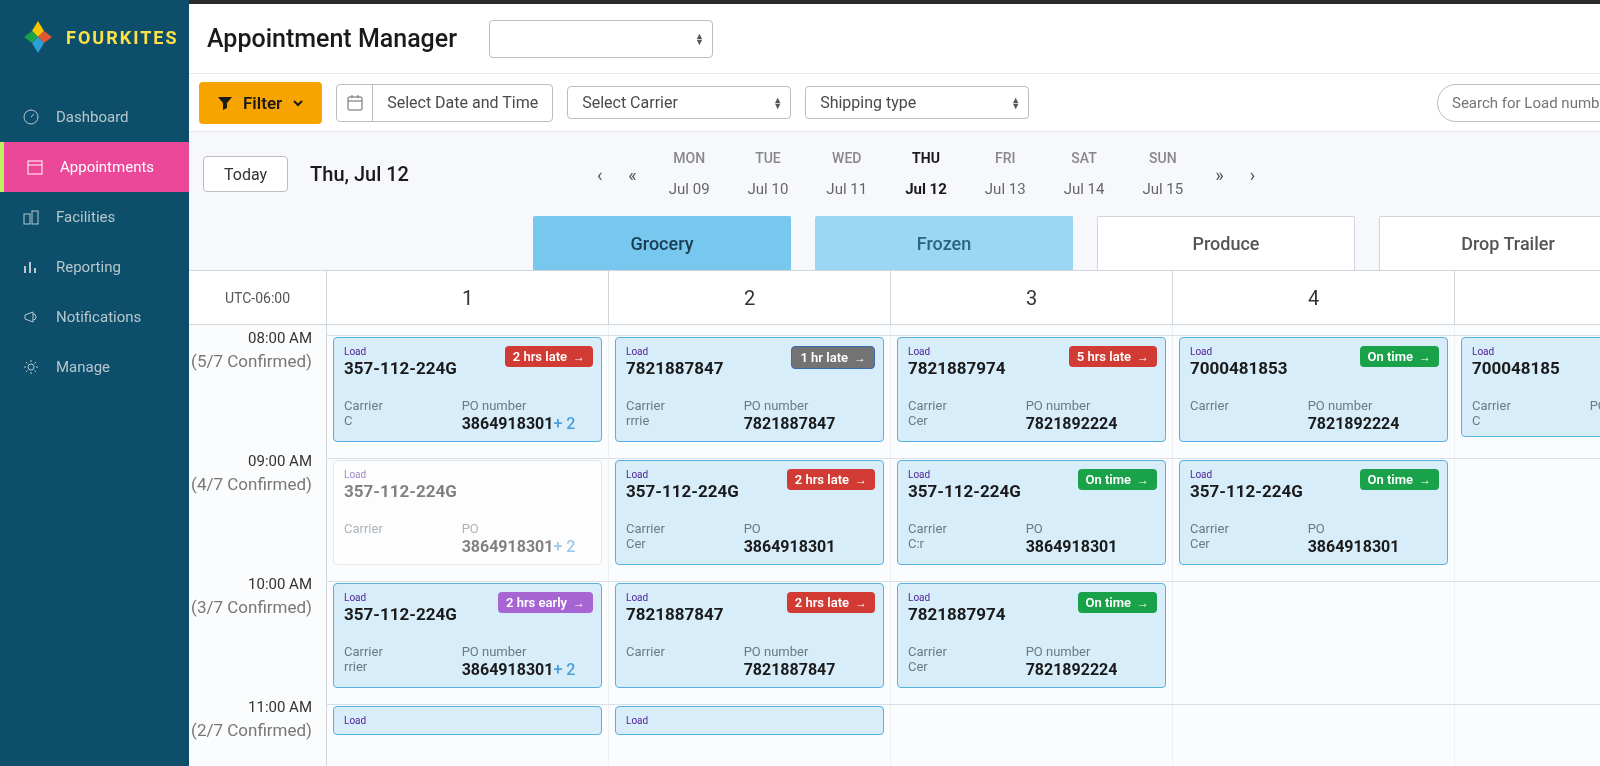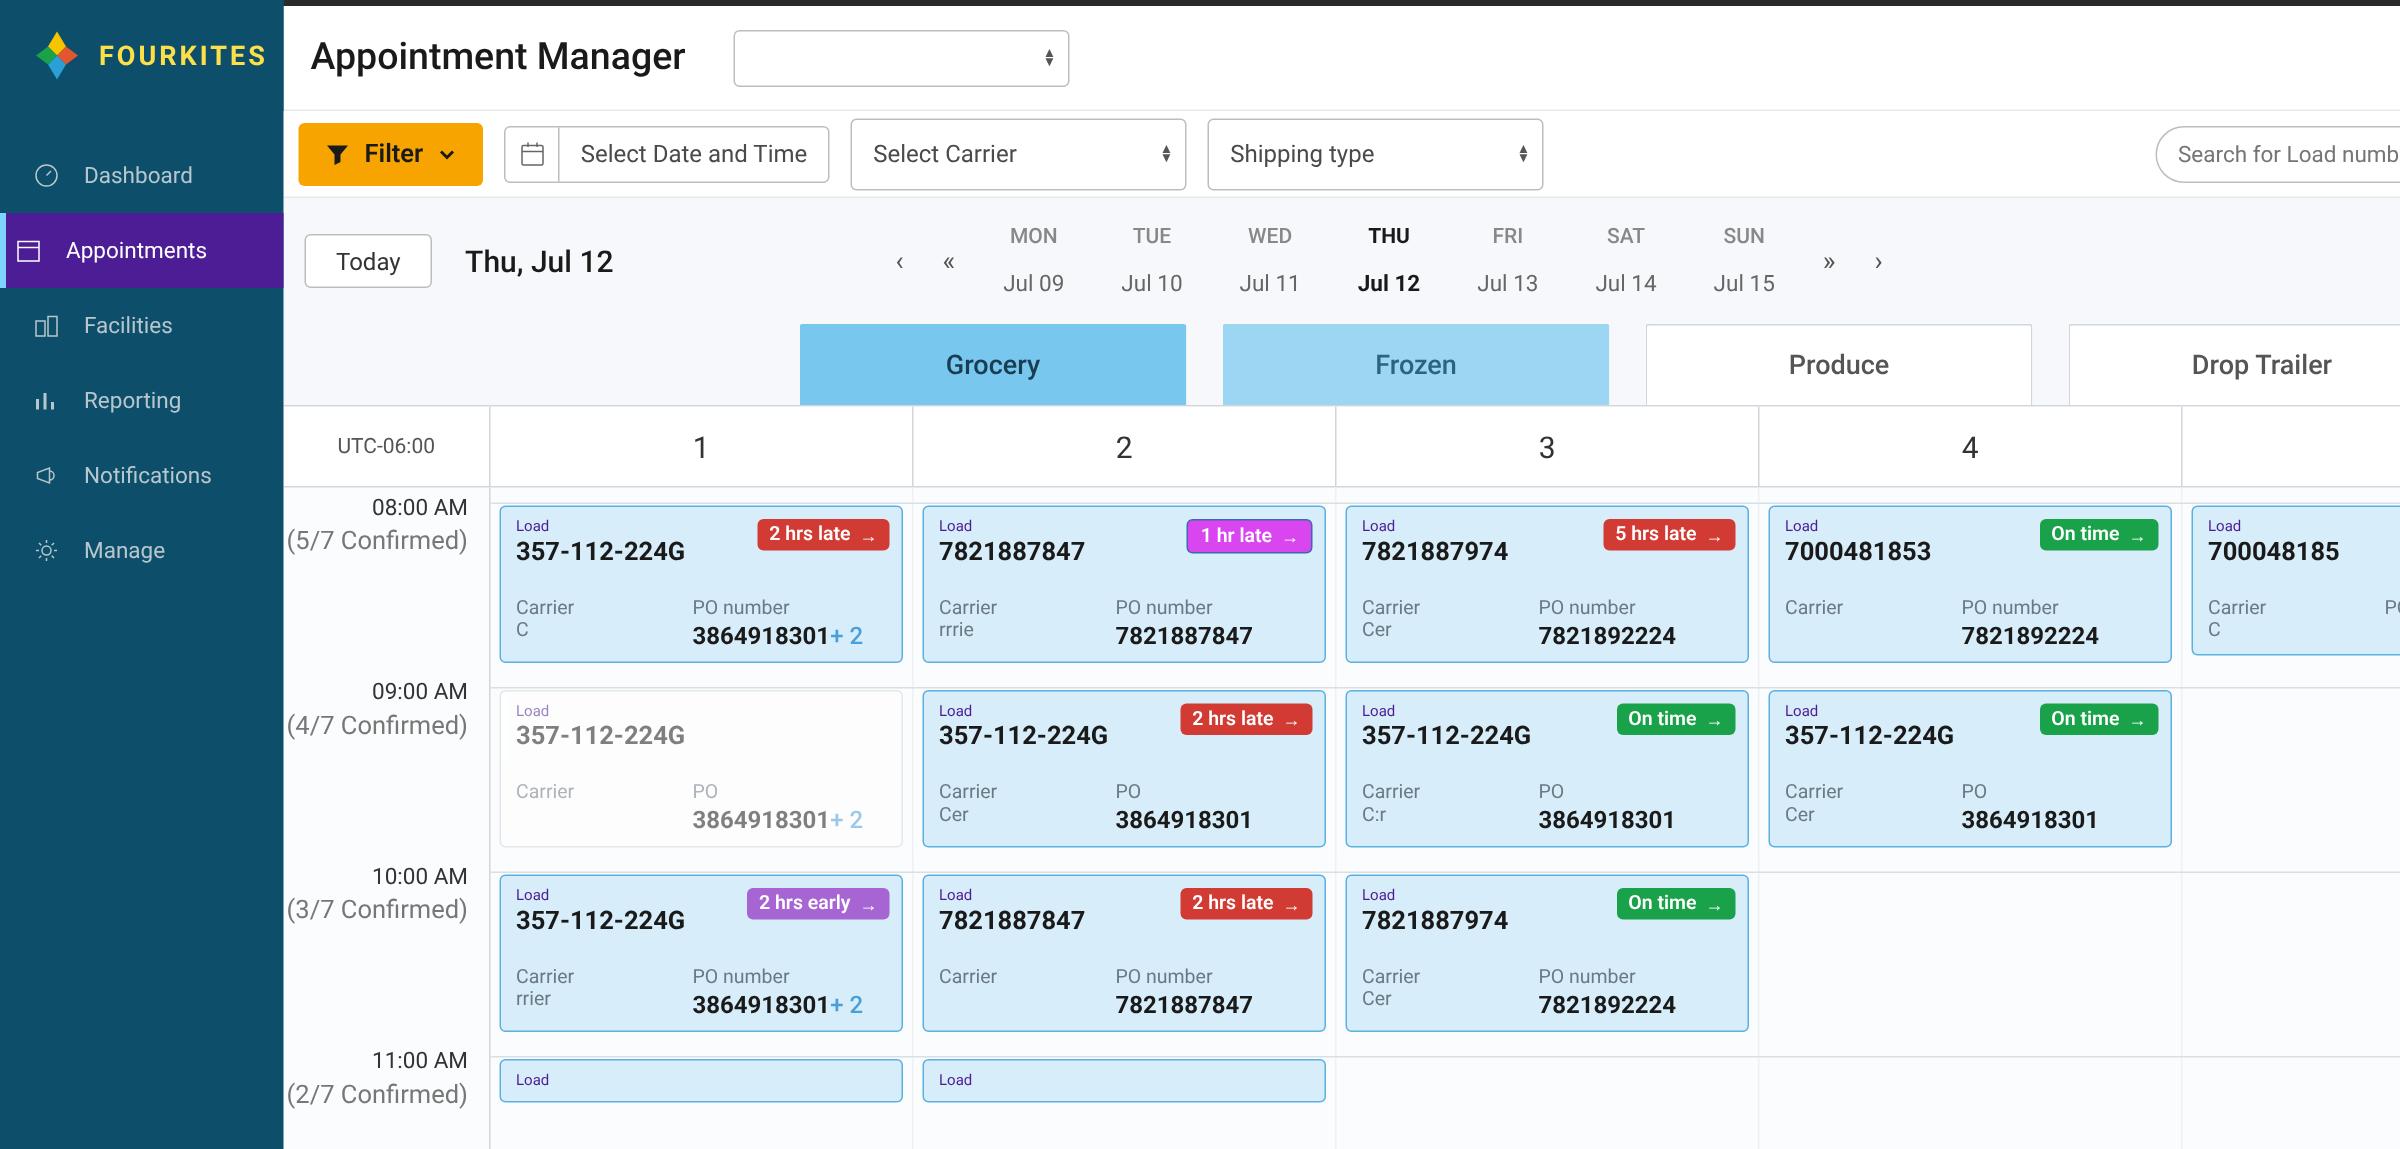--- a/index.html
+++ b/index.html
@@ -6,33 +6,33 @@
 body{background:#f5f7fa;overflow:hidden}
 .app{display:flex;height:766px;width:1600px}
 .topbar{position:absolute;top:0;left:0;right:0;height:4px;background:#2a2a2a}
 .sidebar{width:189px;background:#0d4f6b;color:#cfd8dc;display:flex;flex-direction:column;z-index:10}
 .logo{height:74px;display:flex;align-items:center;padding:0 20px;background:#0d4f6b}
 .logo-mark{width:36px;height:36px;position:relative;margin-right:10px}
 .logo-mark svg{width:36px;height:36px}
 .logo-text{font-weight:700;letter-spacing:2px;font-size:18px;color:#fde047}
 .nav{padding-top:18px}
 .nav-item{display:flex;align-items:center;padding:14px 20px;font-size:15px;cursor:pointer;color:#b8c7cd}
-.nav-item.active{background:#4c1d95;color:#fff;border-left:4px solid #7dd3fc;padding-left:4px}
+.nav-item.active{background:#ec4899;color:#fff;border-left:4px solid #bef264;padding-left:20px}
 .nav-item .ico{width:22px;height:22px;margin-right:14px;display:flex;align-items:center;justify-content:center}
 .main{flex:1;display:flex;flex-direction:column;background:#fff;margin-top:4px}
 .header{height:70px;display:flex;align-items:center;padding:0 18px;border-bottom:1px solid #e5e9ed;background:#fff}
 .page-title{font-size:25px;font-weight:500;color:#1a1a1a;margin-right:32px}
 .select-box{position:relative;border:1px solid #bdbdbd;border-radius:4px;height:38px;width:224px;display:flex;align-items:center;padding:0 30px 0 12px;font-size:15px;color:#666;background:#fff}
 .spin-arrows{position:absolute;right:8px;top:50%;transform:translateY(-50%);display:flex;flex-direction:column;line-height:6px;font-size:9px;color:#555}
 .filter-row{height:58px;display:flex;align-items:center;padding:0 10px;border-bottom:1px solid #e5e9ed;background:#fff;gap:14px}
 .filter-btn{background:#f7a400;color:#1a1a1a;border:none;height:42px;padding:0 18px;border-radius:4px;font-size:17px;font-weight:600;display:flex;align-items:center;gap:10px;cursor:pointer}
 .date-btn{border:1px solid #bdbdbd;border-radius:4px;height:38px;display:flex;align-items:center;background:#fff}
 .date-ico{width:36px;height:36px;display:flex;align-items:center;justify-content:center;border-right:1px solid #bdbdbd;color:#666}
 .date-txt{padding:0 14px;font-size:16px;color:#4a4a4a}
-.dd{border:1px solid #bdbdbd;border-radius:4px;height:48px;padding:0 30px 0 14px;font-size:16px;color:#4a4a4a;display:flex;align-items:center;position:relative;background:#fff;min-width:224px}
+.dd{border:1px solid #bdbdbd;border-radius:4px;height:33px;padding:0 30px 0 14px;font-size:16px;color:#4a4a4a;display:flex;align-items:center;position:relative;background:#fff;min-width:224px}
 .search-box{margin-left:auto;border:1px solid #bdbdbd;border-radius:20px;height:38px;display:flex;align-items:center;padding:0 14px;min-width:290px}
 .search-box input{border:none;outline:none;flex:1;font-size:15px;color:#666}
 .date-nav{height:84px;display:flex;align-items:center;padding:0 14px;background:#f6f8fb}
 .today-btn{border:1px solid #bdbdbd;background:#fff;height:36px;padding:0 20px;border-radius:4px;font-size:16px;cursor:pointer;color:#333}
 .cur-date{font-size:20px;font-weight:500;margin-left:22px;color:#1a1a1a}
 .week-nav{display:flex;align-items:center;margin-left:auto;margin-right:auto;gap:18px}
 .nav-arrow{cursor:pointer;color:#555;font-size:18px;padding:4px}
 .day-item{text-align:center;cursor:pointer;padding:4px 10px}
 .day-item .dow{font-size:14px;color:#888;font-weight:500}
 .day-item .dte{font-size:15px;color:#666;margin-top:14px}
@@ -57,21 +57,21 @@
 .card.faded{border-color:#d0d6db;background:#fff;opacity:.55}
 .card .lbl{font-size:10px;color:#4c1d95}
 .card .val{font-size:17px;font-weight:700;color:#1a1a1a;margin-top:1px}
 .card-row{display:flex;justify-content:space-between;margin-top:20px}
 .card-row .col{flex:1}
 .card-row .col:last-child{text-align:left;flex:1.1}
 .badge{position:absolute;top:8px;right:8px;padding:3px 8px;border-radius:4px;font-size:13px;font-weight:600;color:#fff;display:flex;align-items:center;gap:6px}
 .badge.late{background:#d23a34}
 .badge.ontime{background:#19a24a}
 .badge.early{background:#a765d4}
-.badge.mid{background:#d946ef;border:1px solid #3a6bb0}
+.badge.mid{background:#737373;border:1px solid #3a6bb0}
 .badge .arr{font-size:12px}
 .plus{color:#4a9fd8;font-weight:500}
 .small{font-size:13px;color:#6a7a85}
 </style>
 </head>
 <body>
 
 <div class="app">
 <div class="topbar"></div>
 <aside class="sidebar">

